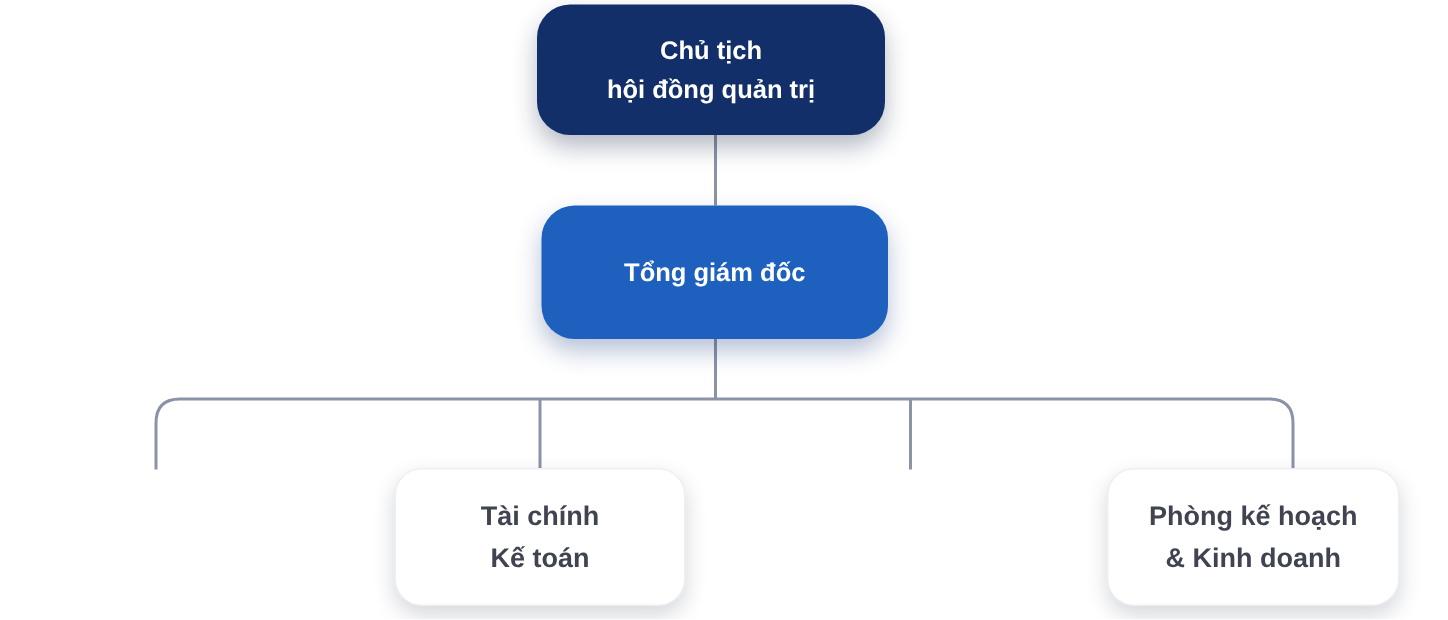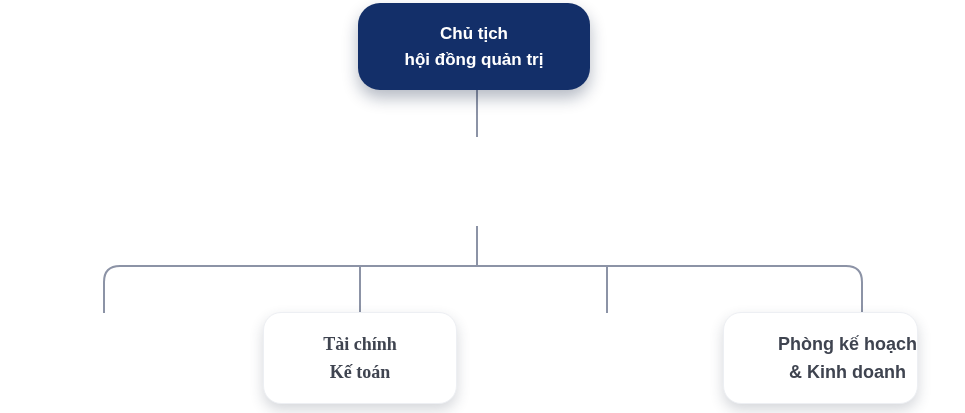--- a/index.html
+++ b/index.html
@@ -60,42 +60,45 @@
     color: var(--c-text_dark, #3F4450);
     border-radius: 18px;
     font-size: 18px;
     line-height: 28px;
     border: 1px solid #edeff3;
     box-shadow: 0 6px 14px rgba(45, 55, 75, 0.20);
   }
   #node-chairman  { left: 358px; top: 3px;   width: 232px; height: 87px; }
   #node-ceo       { left: 361px; top: 137px; width: 231px; height: 89px; }
   #node-office    { left: 10px;  top: 312px; width: 188px; height: 92px; }
-  #node-finance   { left: 263px; top: 312px; width: 194px; height: 92px; font-family: Liberation Serif, serif; }
+  #node-finance   { left: 263px; top: 312px; width: 194px; height: 92px; }
   #node-technical { left: 510px; top: 312px; width: 195px; height: 92px; }
-  #node-planning  { left: 723px; top: 312px; width: 195px; height: 92px; justify-content: flex-end; }
+  #node-planning  { left: 738px; top: 312px; width: 195px; height: 92px; }
 </style>
 </head>
 <body>
 
 <div class="canvas">
 
   <svg class="connectors" viewBox="0 0 965 413" xmlns="http://www.w3.org/2000/svg">
     <path class="connector" d="M477 90 V137"></path>
     <path class="connector" d="M477 226 V266"></path>
     <path class="connector" d="M104 313 V282 Q104 266 120 266 H846 Q862 266 862 282 V313"></path>
     <path class="connector" d="M360 266 V313"></path>
     <path class="connector" d="M607 266 V313"></path>
   </svg>
 
   <div class="node node-navy" id="node-chairman">
     <div class="node-label">Chủ tịch
 hội đồng quản trị</div>
   </div>
 
+  <div class="node node-blue" id="node-ceo">
+    <div class="node-label">Tổng giám đốc</div>
+  </div>
 
 
   <div class="node node-white" id="node-finance">
     <div class="node-label">Tài chính
 Kế toán</div>
   </div>
 
 
   <div class="node node-white" id="node-planning">
     <div class="node-label">Phòng kế hoạch

